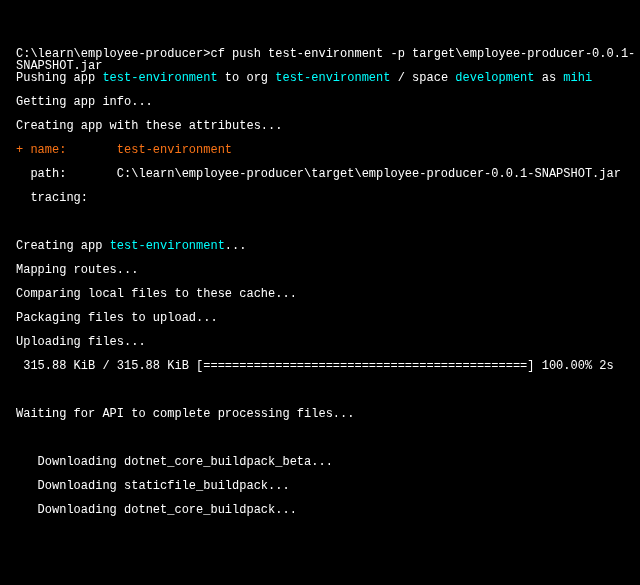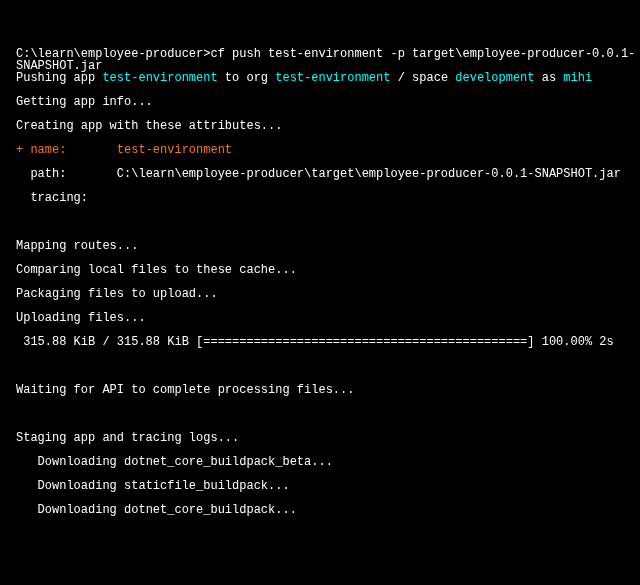--- a/index.html
+++ b/index.html
@@ -28,29 +28,29 @@
 
 <div class="term">
 <span class="line"><span>C:\learn\employee-producer&gt;</span><span>cf push test-environment -p target\employee-producer-0.0.1-SNAPSHOT.jar</span></span>
 <span class="line"><span>Pushing app </span><span class="cyan">test-environment</span><span> to org </span><span class="cyan">test-environment</span><span> / space </span><span class="cyan">development</span><span> as </span><span class="cyan">mihi</span></span>
 <span class="line">Getting app info...</span>
 <span class="line">Creating app with these attributes...</span>
 <span class="line"><span class="green">+ name:       </span><span class="green">test-environment</span></span>
 <span class="line">  path:       C:\learn\employee-producer\target\employee-producer-0.0.1-SNAPSHOT.jar</span>
 <span class="line">  tracing:</span>
 <span class="line"></span>
+<span class="line"><span>Creating app </span><span class="cyan">test-environment</span><span>...</span></span>
 <span class="line">Mapping routes...</span>
 <span class="line">Comparing local files to these cache...</span>
 <span class="line">Packaging files to upload...</span>
 <span class="line">Uploading files...</span>
 <span class="line"> 315.88 KiB / 315.88 KiB [=============================================] 100.00% 2s</span>
 <span class="line"></span>
 <span class="line">Waiting for API to complete processing files...</span>
 <span class="line"></span>
-<span class="line">Staging app and tracing logs...</span>
 <span class="line">   Downloading dotnet_core_buildpack_beta...</span>
 <span class="line">   Downloading staticfile_buildpack...</span>
 <span class="line">   Downloading dotnet_core_buildpack...</span>
 
 
 
 
 
 
 

